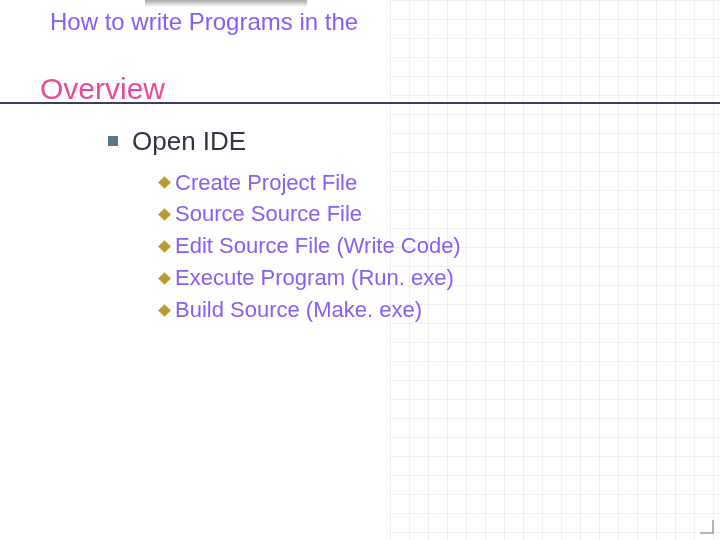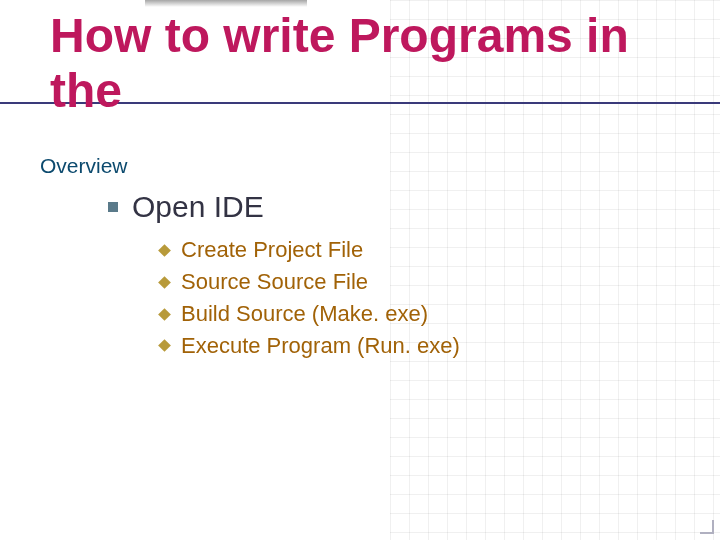--- a/index.html
+++ b/index.html
@@ -33,66 +33,66 @@
     background: linear-gradient(to bottom, rgba(0,0,0,0.35), rgba(0,0,0,0));
     z-index: 1;
   }
   .content {
     position: relative;
     z-index: 2;
     padding: 8px 50px 0 50px;
     box-sizing: border-box;
   }
   .title {
-    font-size: 48px;
+    font-size: 24px;
     line-height: 1.15;
-    color: #be185d;
-    font-weight: 700;
+    color: #8b5cf6;
+    font-weight: 400;
     margin: 0 0 4px 0;
   }
   .title-rule {
     position: absolute;
     left: 0;
     top: 102px;
     width: 720px;
     height: 2px;
     background: #3a3a7a;
     z-index: 2;
   }
   .overview {
-    font-size: 21px;
-    color: #0c4a6e;
+    font-size: 30px;
+    color: #ec4899;
     margin: 36px 0 6px -10px;
     font-weight: 400;
   }
   .lvl1 {
     margin-left: 58px;
-    font-size: 30px;
+    font-size: 26px;
     color: #333344;
     display: flex;
     align-items: center;
     gap: 14px;
-    margin-top: 12px;
+    margin-top: 20px;
     margin-bottom: 10px;
   }
   .sq-bullet {
     width: 10px;
     height: 10px;
     background: #5a7a8a;
     flex: 0 0 auto;
   }
   .items {
     margin-left: 110px;
   }
   .item {
     font-size: 22px;
-    color: #a16207;
+    color: #8b5cf6;
     display: flex;
     align-items: center;
-    gap: 10px;
+    gap: 4px;
     line-height: 1.45;
   }
   .diamond {
     width: 9px;
     height: 9px;
     background: #b89a3a;
     transform: rotate(45deg);
     flex: 0 0 auto;
     margin-right: 2px;
   }
@@ -140,22 +140,26 @@
     <div class="item">
       <span class="diamond"></span>
       <span>Create Project File</span>
     </div>
     <div class="item">
       <span class="diamond"></span>
       <span>Source Source File</span>
     </div>
     <div class="item">
       <span class="diamond"></span>
-      <span>Build Source (Make. exe)</span>
+      <span>Edit Source File (Write Code)</span>
     </div>
     <div class="item">
       <span class="diamond"></span>
       <span>Execute Program (Run. exe)</span>
+    </div>
+    <div class="item">
+      <span class="diamond"></span>
+      <span>Build Source (Make. exe)</span>
     </div>
   </div>
 </div>
 
 <div class="corner"></div>
 
 </body></html>

